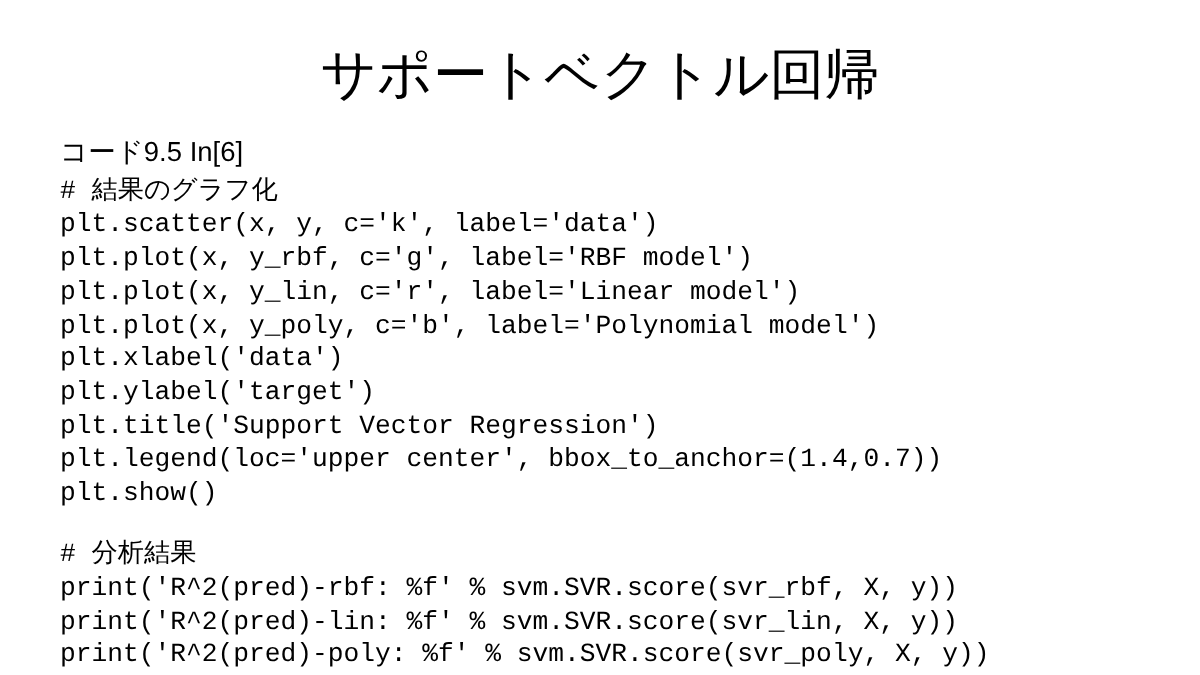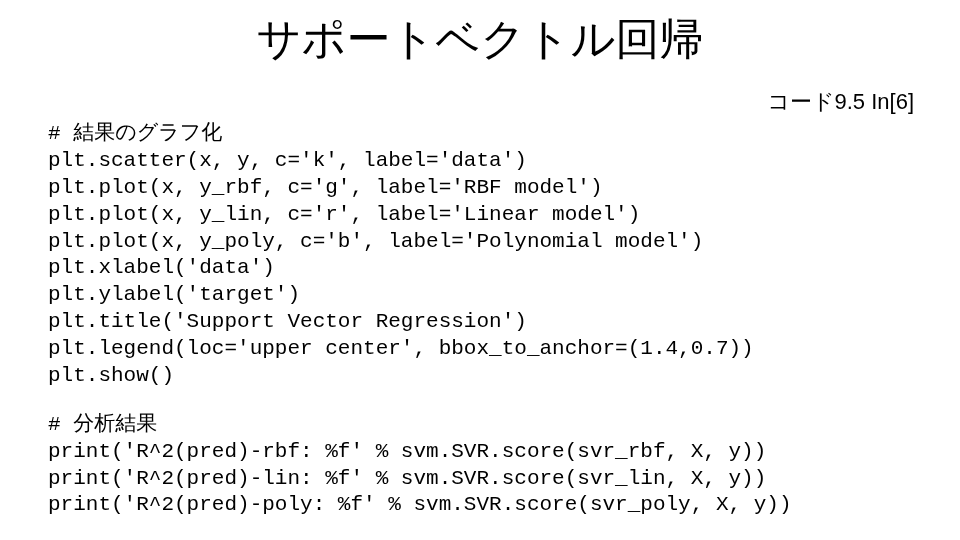--- a/index.html
+++ b/index.html
@@ -8,34 +8,33 @@
     width: 960px;
     height: 540px;
     background: #fff;
     font-family: "MS Gothic", "Yu Gothic", "Meiryo", sans-serif;
     color: #000;
   }
   .slide {
     width: 960px;
     height: 540px;
     box-sizing: border-box;
-    padding: 10px 46px 0 46px;
+    padding: 30px 46px 0 46px;
   }
   .title {
     text-align: center;
     font-size: 44px;
     font-weight: 400;
     margin: 0 0 18px 0;
     font-family: "MS Gothic", "Yu Gothic", "Meiryo", sans-serif;
   }
   .subtitle {
     font-size: 22px;
     margin: 0 0 4px 2px;
     font-family: "MS Gothic", "Yu Gothic", "Meiryo", sans-serif;
-    text-align: right;
   }
   .codeblock {
     font-family: "Courier New", "MS Gothic", monospace;
     font-size: 21px;
     line-height: 1.28;
     white-space: pre;
     margin: 0 0 0 2px;
   }
   .spacer {
     height: 22px;

